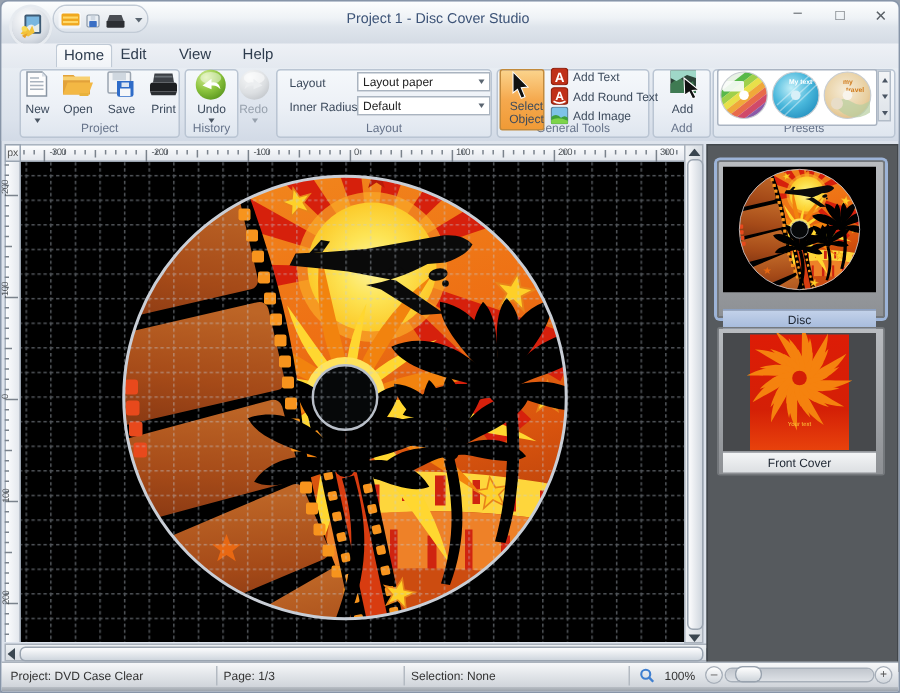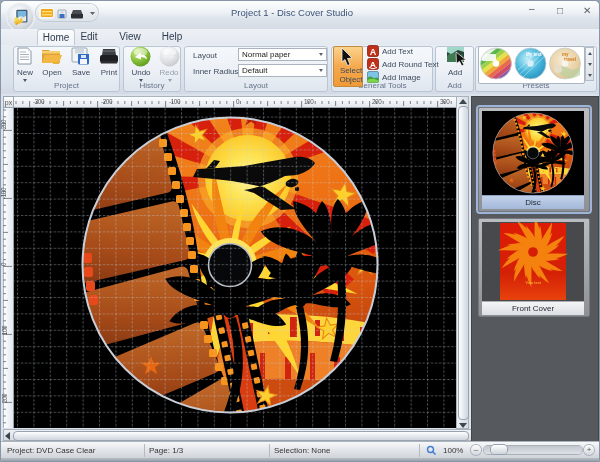--- a/index.html
+++ b/index.html
@@ -86,21 +86,21 @@
   <div id="tabrow"></div>
   <div class="tab" id="tabhome">Home</div>
   <div class="tab" style="left:76px;width:24px">Edit</div>
   <div class="tab" style="left:114px;width:30px">View</div>
   <div class="tab" style="left:156px;width:30px">Help</div>
   <div id="ribbon"></div>
 
   <div class="grp" style="left:12px;width:107px">
       <div class="grplbl">Project</div>
     </div>
-  <div class="grp" style="left:122px;width:58px">
+  <div class="grp" style="left:122px;width:36px">
       <div class="grplbl">History</div>
     </div>
   <div class="grp" style="left:183px;width:144px">
       <div class="grplbl">Layout</div>
     </div>
   <div class="grp" style="left:330px;width:102px">
       <div class="grplbl">General Tools</div>
     </div>
   <div class="grp" style="left:434px;width:39px">
       <div class="grplbl">Add</div>
@@ -165,21 +165,21 @@
   <div class="dna" style="left:138px;top:78px"></div>
   <svg class="abs" style="left:158px;top:45px" width="21" height="21" viewBox="0 0 21 21">
     <circle cx="10.5" cy="10.5" r="10" fill="url(#gredo)"></circle>
     <ellipse cx="10.5" cy="6" rx="7" ry="4" fill="#ffffff" opacity="0.5"></ellipse>
     <path d="M16 11 l-6-4.5 v2.5 q-5-1-6 4.5 q2.5-3 6-2.5 v2.5 Z" fill="#eceef0"></path>
   </svg>
   <div class="btnlbl" style="left:154px;top:67px;width:28px;color:#97a1ad">Redo</div>
   <div class="dna" style="left:167px;top:78px;border-top-color:#97a1ad"></div>
 
   <div class="btnlbl" style="left:192px;top:50px;width:40px;text-align:left">Layout</div>
-  <div class="combo" style="left:237px;top:47px">Normal paper</div>
+  <div class="combo" style="left:237px;top:47px">Layout paper</div>
   <div class="btnlbl" style="left:192px;top:66px;width:48px;text-align:left">Inner Radius</div>
   <div class="combo" style="left:237px;top:63px">Default</div>
 
   <div class="abs" style="left:332px;top:45px;width:28px;height:39px;border:1px solid #c28a3c;border-radius:2px;background:linear-gradient(#fbd38b,#f5a94e 50%,#f09a36)"></div>
   <svg class="abs" style="left:337px;top:46px" width="18" height="20" viewBox="0 0 18 20">
     <path d="M4 1 L14 11 L9.5 11.5 L12 17.5 L9.5 18.5 L7 12.5 L4 15 Z" fill="#111" stroke="#fff" stroke-width="0.7"></path>
   </svg>
   <div class="btnlbl" style="left:332px;top:65px;width:36px">Select<br>Object</div>
   <svg class="abs" style="left:366px;top:44px" width="12" height="12" viewBox="0 0 12 12">
     <rect x="0.5" y="0.5" width="11" height="11" rx="2" fill="#c03018" stroke="#8c1f0c" stroke-width="0.8"></rect>
@@ -532,21 +532,21 @@
  <svg class="abs" style="left:466px;top:2px" width="6" height="8">
         <path d="M6 4 L1 0 L1 8 Z" fill="#3a4650"></path>
       </svg>
     </div>
   <div id="panel">
     <div class="card" style="top:10px;height:103px;box-shadow:0 0 0 2px #9db4d8">
       <svg class="cardimg" style="height:84px" width="102" height="84" viewBox="0 0 102 84">
         <rect width="102" height="84" fill="#000"></rect>
         <use href="#discart" transform="translate(51,42) scale(0.272)"></use>
       </svg>
-      <div class="cardlbl" style="top:87px;background:linear-gradient(#c3d2ea,#a3b8da);border-top:1px solid #8ba0c2">Disc</div>
+      <div class="cardlbl" style="top:98px;background:linear-gradient(#c3d2ea,#a3b8da);border-top:1px solid #8ba0c2">Disc</div>
     </div>
     <div class="card" style="top:121px;height:97px">
       <svg class="cardimg" style="height:79px" width="102" height="79" viewBox="0 0 102 79">
         <rect width="102" height="79" fill="#47494c"></rect>
         <defs>
           <linearGradient id="fcg" x1="0" y1="0" x2="0" y2="1">
             <stop offset="0" stop-color="#dd1c06"></stop>
               <stop offset="0.65" stop-color="#d42006"></stop>
               <stop offset="1" stop-color="#e8420c"></stop>
           </linearGradient>

